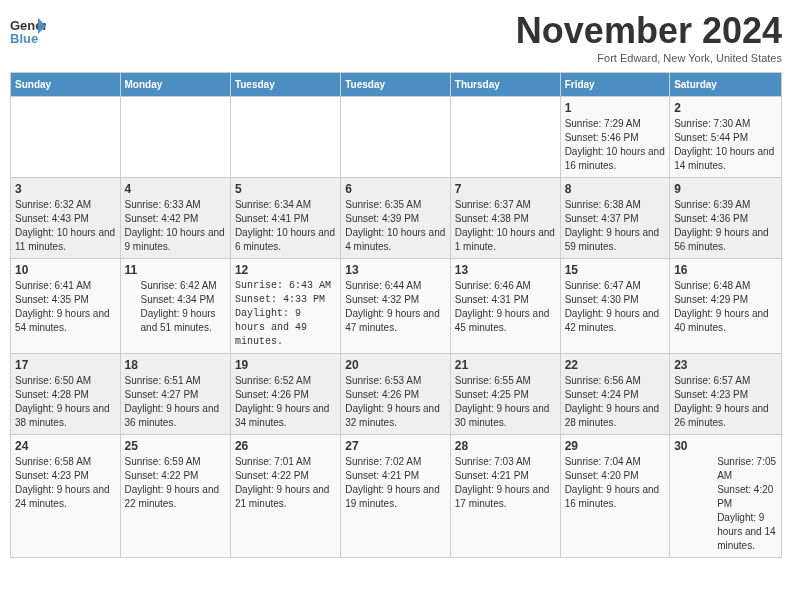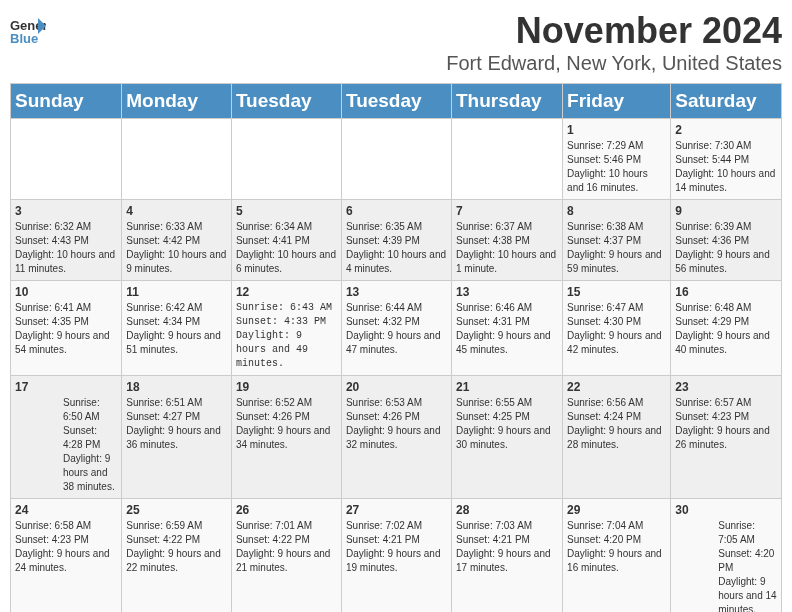--- a/index.html
+++ b/index.html
@@ -29,31 +29,31 @@
     .title-block {
       text-align: right;
     }
     .month-title {
       font-size: 36px;
       font-weight: bold;
       color: #333;
       text-align: right;
     }
     .location-title {
-      font-size: 20px;
+      font-size: 11px;
       color: #555;
     }
     table {
       width: 100%;
       border-collapse: collapse;
     }
     thead tr th {
       background-color: #4a8ec2;
       color: #fff;
-      font-size: 19px;
+      font-size: 10px;
       padding: 6px 4px;
       text-align: left;
       border: 1px solid #ccc;
     }
     tbody tr td {
       vertical-align: top;
       border: 1px solid #ccc;
       padding: 4px;
       font-size: 10.5px;
       color: #333;
@@ -176,21 +176,21 @@
       </tr>
       <tr>
         <td>
           <span class="day-num">10</span>
           <div class="day-info" style="white-space: pre-line;">Sunrise: 6:41 AM
 Sunset: 4:35 PM
 Daylight: 9 hours and 54 minutes.</div>
         </td>
         <td>
           <span class="day-num">11</span>
-          <div class="day-info" style="white-space: pre-line;">Sunrise: 6:42 AM
+          <div class="day-info" style="white-space: pre-line; margin-left: 16px;">Sunrise: 6:42 AM
 Sunset: 4:34 PM
 Daylight: 9 hours and 51 minutes.</div>
         </td>
         <td>
           <span class="day-num">12</span>
           <div class="day-info" style="white-space: pre-line; font-family: Liberation Mono, monospace;">Sunrise: 6:43 AM
 Sunset: 4:33 PM
 Daylight: 9 hours and 49 minutes.</div>
         </td>
         <td>
@@ -214,21 +214,21 @@
         <td>
           <span class="day-num">16</span>
           <div class="day-info" style="white-space: pre-line;">Sunrise: 6:48 AM
 Sunset: 4:29 PM
 Daylight: 9 hours and 40 minutes.</div>
         </td>
       </tr>
       <tr>
         <td>
           <span class="day-num">17</span>
-          <div class="day-info" style="white-space: pre-line; margin-left: 48px;">Sunrise: 6:50 AM
+          <div class="day-info" style="white-space: pre-line;">Sunrise: 6:50 AM
 Sunset: 4:28 PM
 Daylight: 9 hours and 38 minutes.</div>
         </td>
         <td>
           <span class="day-num">18</span>
           <div class="day-info" style="white-space: pre-line;">Sunrise: 6:51 AM
 Sunset: 4:27 PM
 Daylight: 9 hours and 36 minutes.</div>
         </td>
         <td>

